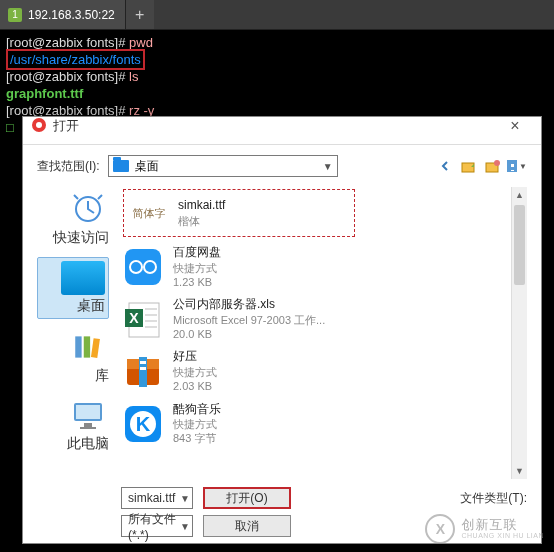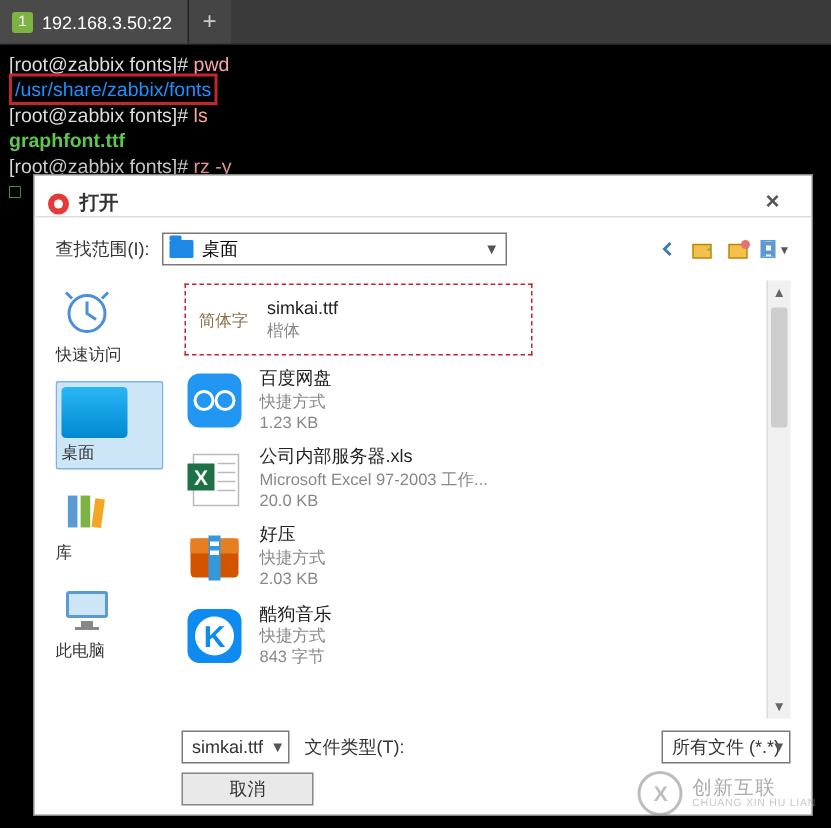--- a/index.html
+++ b/index.html
@@ -15,21 +15,21 @@
 
 .terminal { padding: 4px 6px; font-family: Consolas, monospace; font-size: 13px; line-height: 17px; color: #ddd; }
 .term-cmd { color: #fca5a5; }
 .term-path { color: #1e90ff; margin-top: 41px; }
 .term-green { color: #5ec94e; }
 .term-green-bright { color: #5ec94e; font-weight: bold; }
 .term-highlight-red { border: 2px solid #c1272d; display: inline-block; padding: 0 2px; margin: -2px 0; }
 
 
 .dialog { position: absolute; top: 116px; left: 22px; width: 520px; height: 428px; background: #fff; border: 1px solid #888; box-shadow: 0 4px 20px rgba(0,0,0,0.5); display: flex; flex-direction: column; }
-.dialog-titlebar { height: 28px; display: flex; align-items: flex-end; padding: 0 6px 0 8px; border-bottom: 1px solid #ddd; font-weight: bold; }
+.dialog-titlebar { height: 28px; display: flex; align-items: flex-start; padding: 0 6px 0 8px; border-bottom: 1px solid #ddd; }
 .dialog-titlebar .ico { width: 16px; height: 16px; margin-right: 6px; }
 .dialog-titlebar .title { font-size: 13px; color: #333; flex: 1; }
 .dialog-titlebar .close { width: 40px; text-align: center; font-size: 16px; color: #555; cursor: pointer; }
 
 .dialog-body { flex: 1; padding: 10px 14px 4px 14px; display: flex; flex-direction: column; }
 
 .toprow { display: flex; align-items: center; gap: 8px; margin-bottom: 8px; }
 .toprow .lbl { font-size: 12px; color: #333; }
 .toprow .location-select { flex: 1; height: 22px; border: 1px solid #7a7a7a; background: #fff; display: flex; align-items: center; padding: 0 4px; font-size: 12px; gap: 6px; max-width:230px; }
 .toprow .location-select .folder { width: 16px; height: 12px; background: #1e88e5; border-radius: 1px; position: relative; }
@@ -37,21 +37,21 @@
 .toprow .location-select .dd { margin-left: auto; color: #555; font-size: 10px; }
 .toprow .navbtns { display: flex; gap: 4px; margin-left: auto;}
 .toprow .navbtn { width: 20px; height: 20px; display: flex; align-items: center; justify-content: center; font-size: 13px; color: #555; cursor: pointer; }
 .toprow .navbtn.view { display:flex; align-items:center; gap:2px;}
 .toprow .navbtn.view .grid { width:12px; height:12px; background: linear-gradient(#5a9bd5 50%, transparent 50%) 0 0/6px 6px, linear-gradient(90deg,#5a9bd5 50%, transparent 50%) 0 0/6px 6px; border:1px solid #5a9bd5;}
 .toprow .navbtn.view .car { font-size:8px; color:#555;}
 
 .mainarea { flex: 1; display: flex; gap: 8px; min-height: 0; }
 
 .sidebar { width: 72px; display: flex; flex-direction: column; gap: 8px; padding-top: 4px; overflow: hidden; }
-.side-item { display: flex; flex-direction: column; align-items: flex-start; font-size: 11px; color: #333; padding: 2px 0; cursor: pointer; }
+.side-item { display: flex; flex-direction: column; align-items: flex-end; font-size: 14px; color: #333; padding: 2px 0; cursor: pointer; }
 .side-item .sicon { width: 42px; height: 36px; display: flex; align-items: center; justify-content: center; margin-bottom: 2px; }
 .side-item.clock .sicon svg { width:32px; height:32px;}
 .side-item.desktop .sicon { background: linear-gradient(#29b6f6,#0288d1); border-radius: 3px; width: 44px; height: 34px;}
 .side-item.desktop { background:#cde6f7; border:1px solid #7fb3e0; padding:3px; border-radius:2px;}
 .side-item.lib .sicon svg { width:34px; height:34px;}
 .side-item.pc .sicon svg { width:36px; height:32px;}
 .side-item.net .sicon svg { width:34px; height:32px;}
 
 .filelist { flex: 1; border-left: 0; position: relative; display:flex; flex-direction:column; }
 .filelist-inner { flex:1; overflow:hidden; padding: 2px 4px 2px 4px;}
@@ -261,20 +261,21 @@
           <div class="dn" style="position:absolute;bottom:0;left:0;right:0;">▼</div>
         </div>
       </div>
     </div>
 
     <div class="bottomrows">
       <div class="field">
           <span>simkai.ttf</span>
           <span class="dd">▼</span>
         </div>
+      <div class="btn primary">打开(O)</div>
 
       <span>文件类型(T):</span>
       <div class="field">
           <span>所有文件 (*.*)</span>
           <span class="dd">▼</span>
         </div>
       <div class="btn">取消</div>
     </div>
 
   </div>

